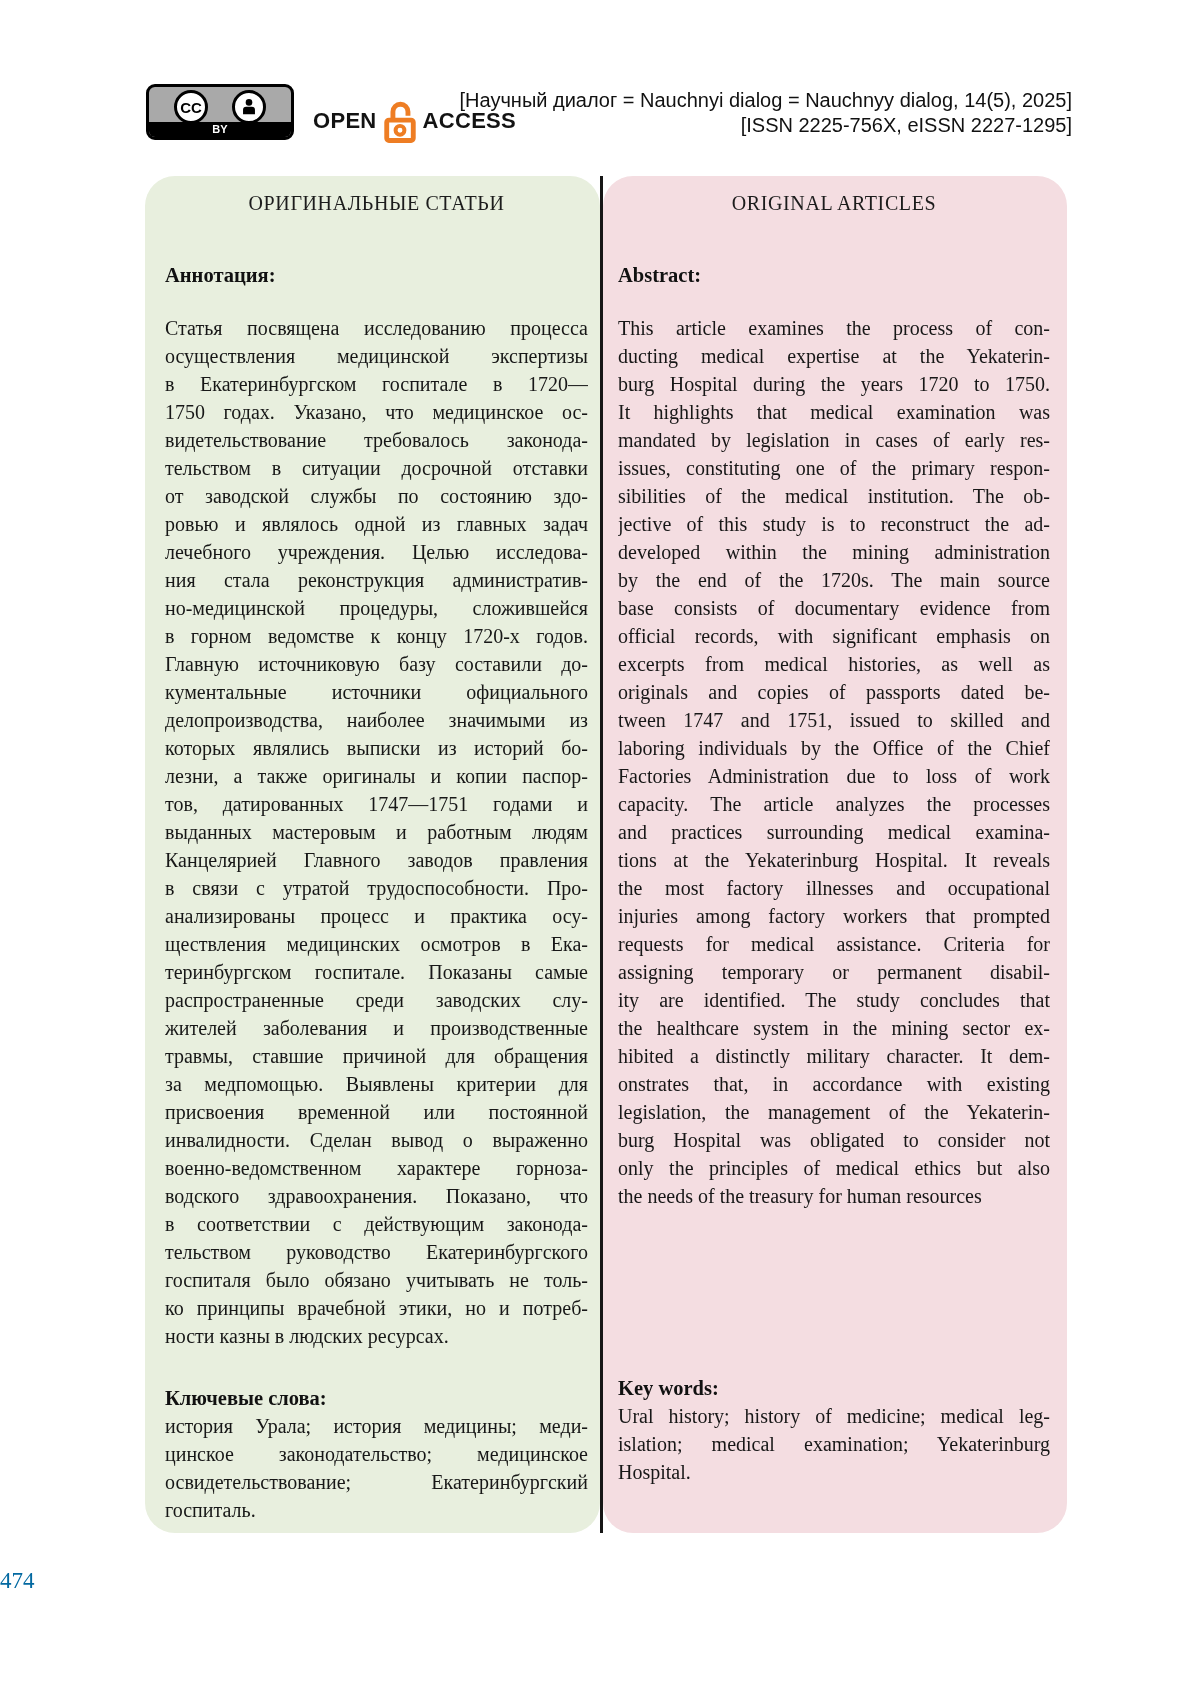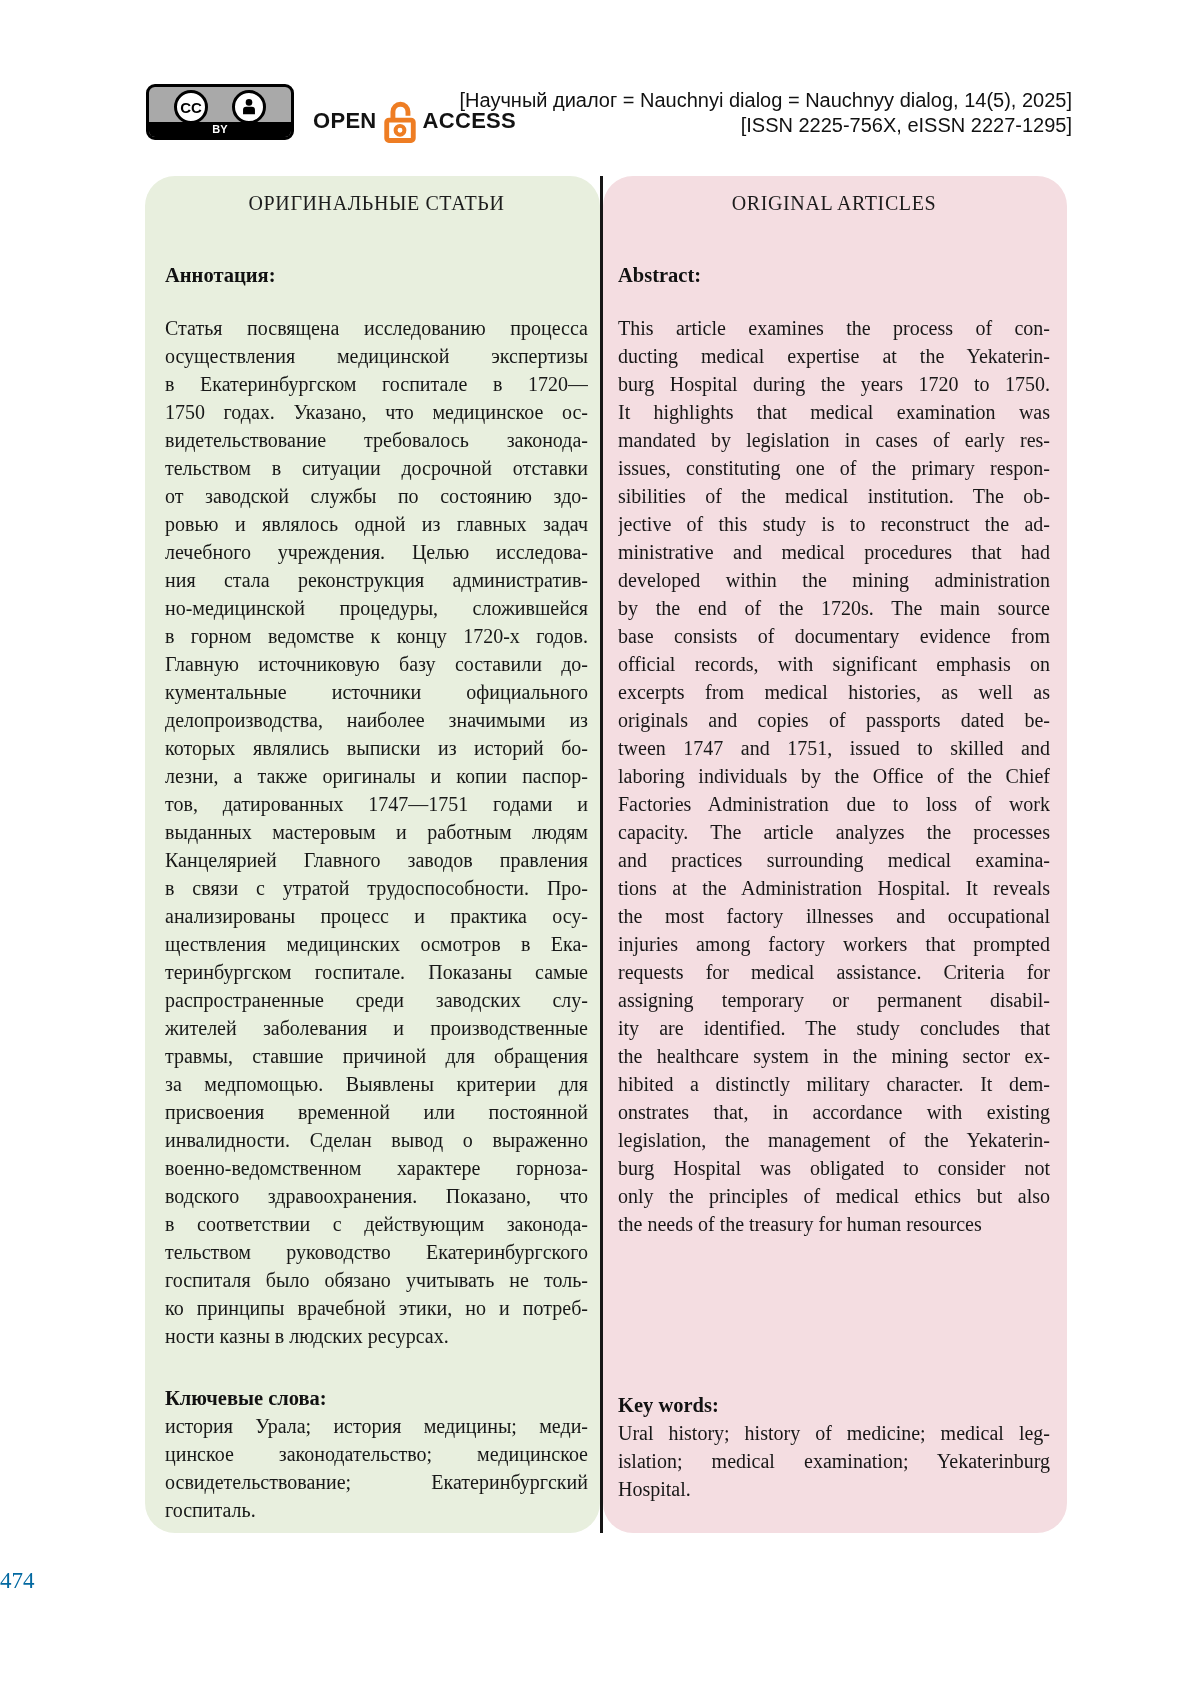--- a/index.html
+++ b/index.html
@@ -22,21 +22,21 @@
   .oa-word{font-family:"Liberation Sans",sans-serif;font-weight:bold;font-size:22px;color:#131313;letter-spacing:0.3px;}
   .oa-lock{display:block;}
 
   .journal-info{position:absolute;top:88px;right:128px;text-align:right;
                 font-family:"Liberation Sans",sans-serif;font-size:20px;line-height:25px;color:#111;padding-left:17px;}
 
   
   .panels{position:absolute;left:145px;top:176px;display:flex;}
   .panel{box-sizing:border-box;height:1357px;display:flex;flex-direction:column;border-radius:30px;}
   .panel-ru{width:455px;background:#e8efde;padding:14px 12px 9px 20px;}
-  .panel-en{width:464px;background:#f4dde1;padding:14px 17px 2px 15px;}
+  .panel-en{width:464px;background:#f4dde1;padding:14px 17px 19px 15px;}
   .divider{width:3px;height:1357px;background:#161616;}
 
   .section-title{text-align:center;font-size:20px;line-height:26px;letter-spacing:0.6px;color:#1c1c1c;}
   .abstract-heading{font-weight:bold;font-size:20.5px;line-height:26px;margin-top:46px;color:#111;}
   .lines{margin-top:26px;font-size:20px;color:#171717;}
   .jline{height:28px;line-height:28px;overflow:hidden;text-align:justify;text-align-last:justify;}
   .lines .jline:last-child{text-align-last:left;}
   .keywords{margin-top:auto;height:140px;}
   .keywords-heading{font-weight:bold;font-size:20.5px;line-height:28px;color:#111;}
   .kw-lines{font-size:20px;color:#171717;margin-top:0;}
@@ -144,33 +144,32 @@
       <div class="abstract-heading">Abstract:</div>
       <div class="lines">
           <div class="jline">This article examines the process of con-</div>
           <div class="jline">ducting medical expertise at the Yekaterin-</div>
           <div class="jline">burg Hospital during the years 1720 to 1750.</div>
           <div class="jline">It highlights that medical examination was</div>
           <div class="jline">mandated by legislation in cases of early res-</div>
           <div class="jline">issues, constituting one of the primary respon-</div>
           <div class="jline">sibilities of the medical institution. The ob-</div>
           <div class="jline">jective of this study is to reconstruct the ad-</div>
-          <div class="jline">ministrative and medical procedures that had</div>
           <div class="jline">developed within the mining administration</div>
           <div class="jline">by the end of the 1720s. The main source</div>
           <div class="jline">base consists of documentary evidence from</div>
           <div class="jline">official records, with significant emphasis on</div>
           <div class="jline">excerpts from medical histories, as well as</div>
           <div class="jline">originals and copies of passports dated be-</div>
           <div class="jline">tween 1747 and 1751, issued to skilled and</div>
           <div class="jline">laboring individuals by the Office of the Chief</div>
           <div class="jline">Factories Administration due to loss of work</div>
           <div class="jline">capacity. The article analyzes the processes</div>
           <div class="jline">and practices surrounding medical examina-</div>
-          <div class="jline">tions at the Administration Hospital. It reveals</div>
+          <div class="jline">tions at the Yekaterinburg Hospital. It reveals</div>
           <div class="jline">the most factory illnesses and occupational</div>
           <div class="jline">injuries among factory workers that prompted</div>
           <div class="jline">requests for medical assistance. Criteria for</div>
           <div class="jline">assigning temporary or permanent disabil-</div>
           <div class="jline">ity are identified. The study concludes that</div>
           <div class="jline">the healthcare system in the mining sector ex-</div>
           <div class="jline">hibited a distinctly military character. It dem-</div>
           <div class="jline">onstrates that, in accordance with existing</div>
           <div class="jline">legislation, the management of the Yekaterin-</div>
           <div class="jline">burg Hospital was obligated to consider not</div>

